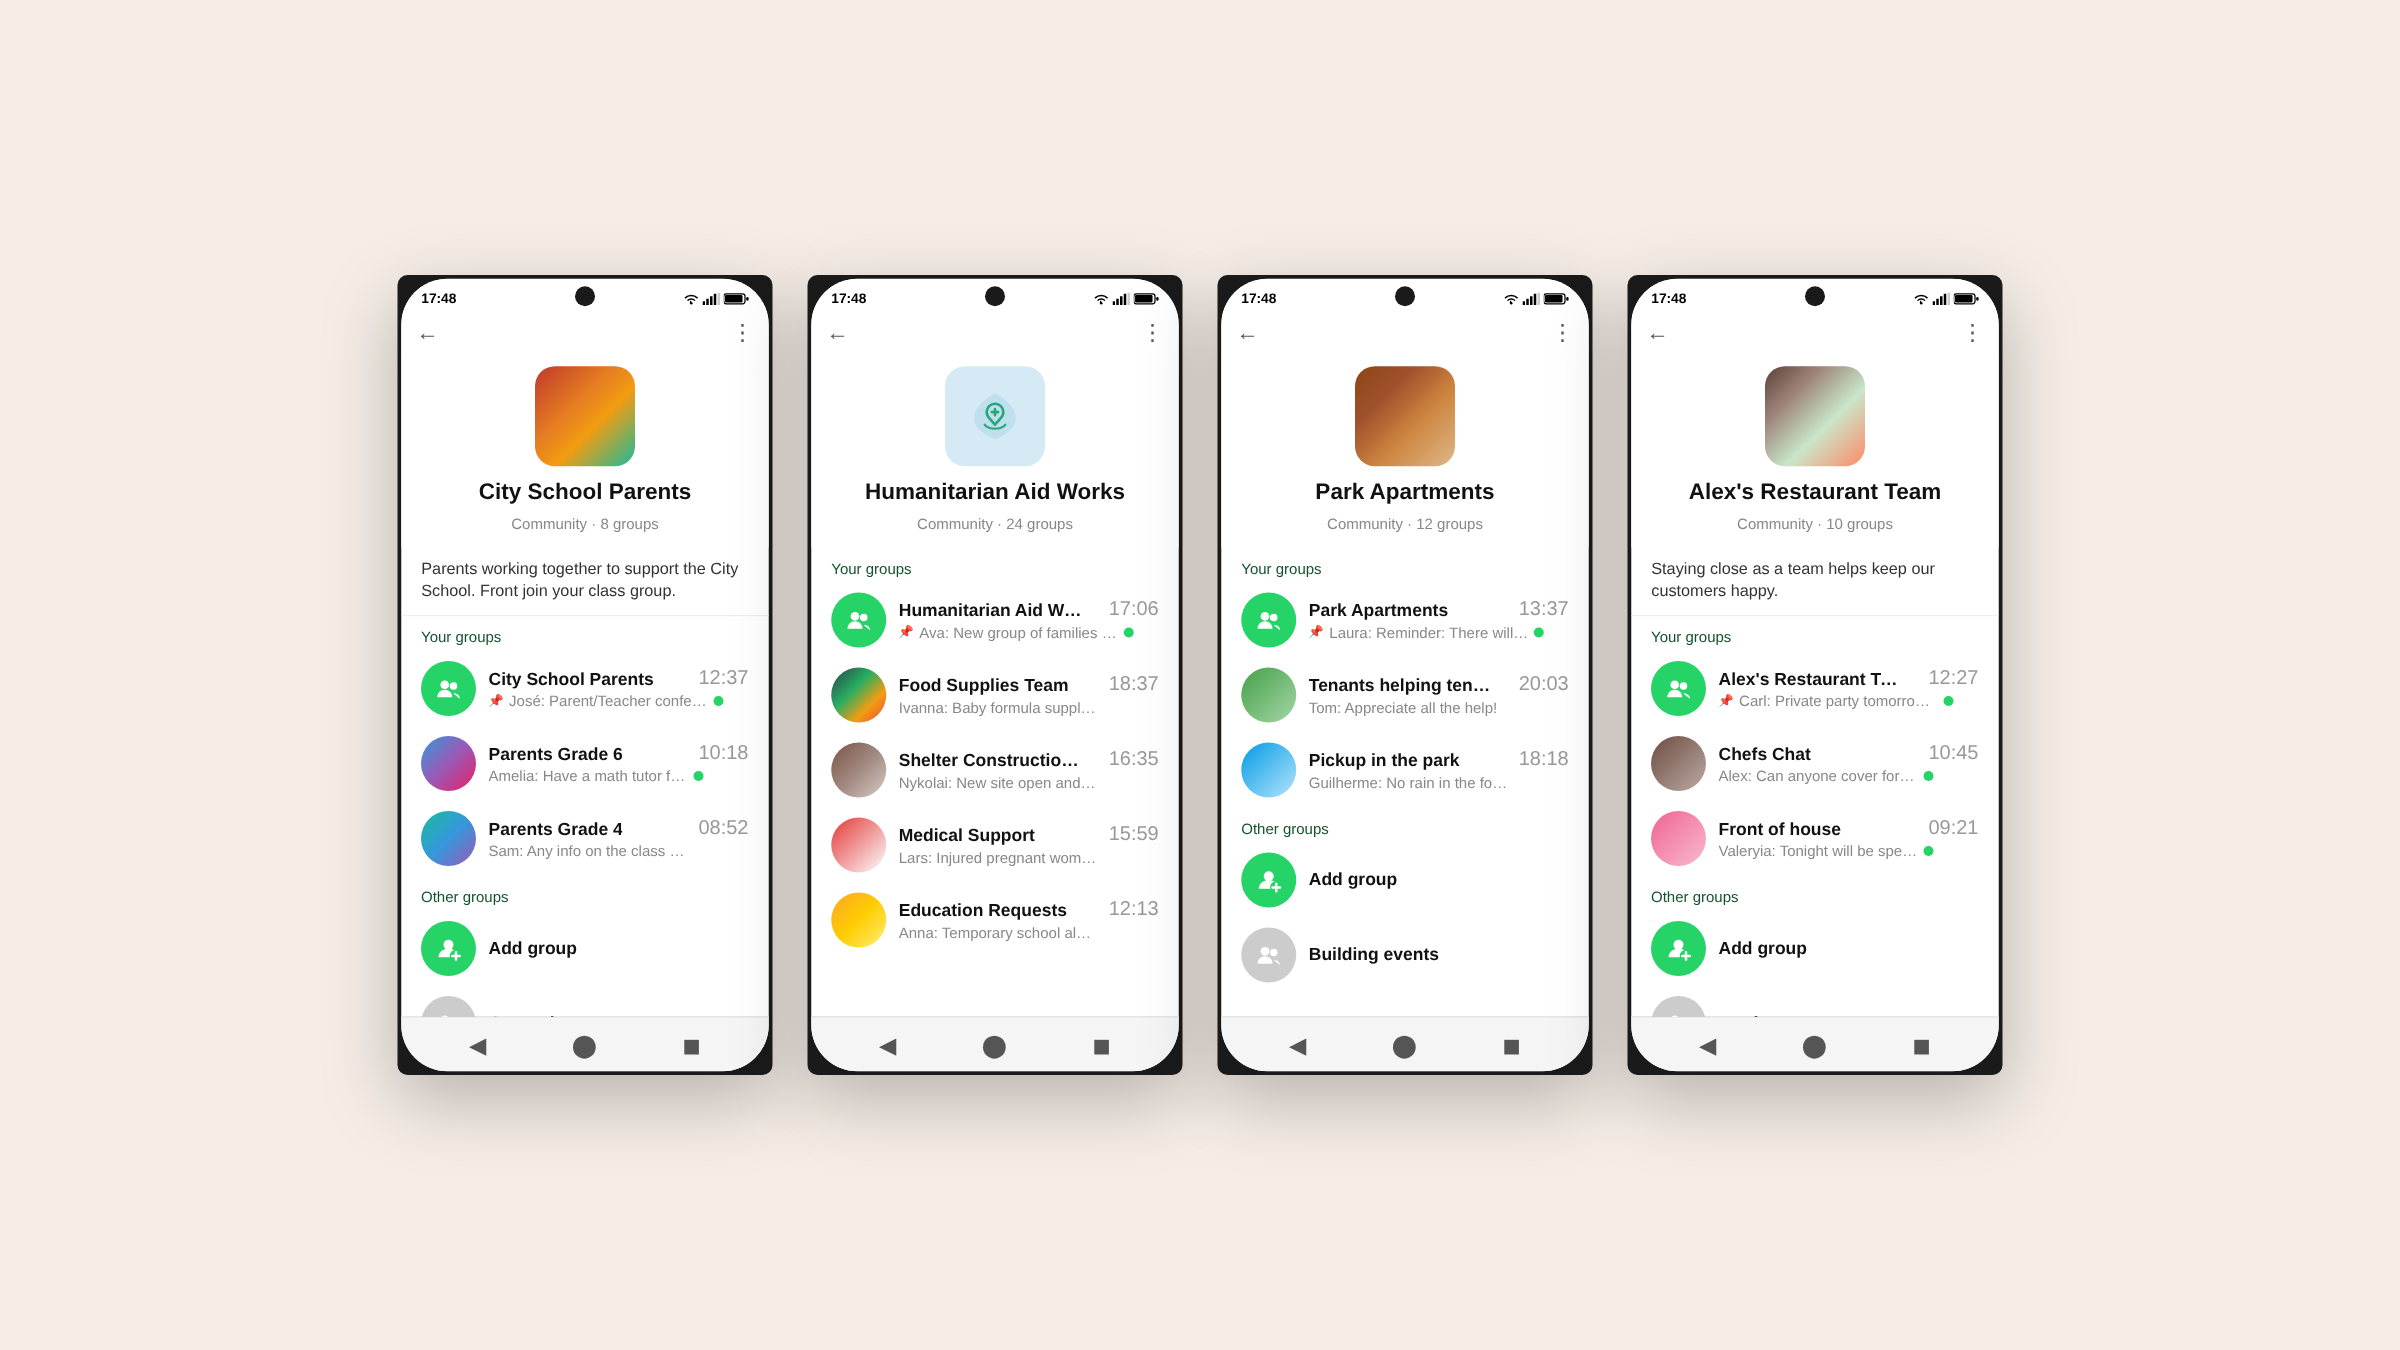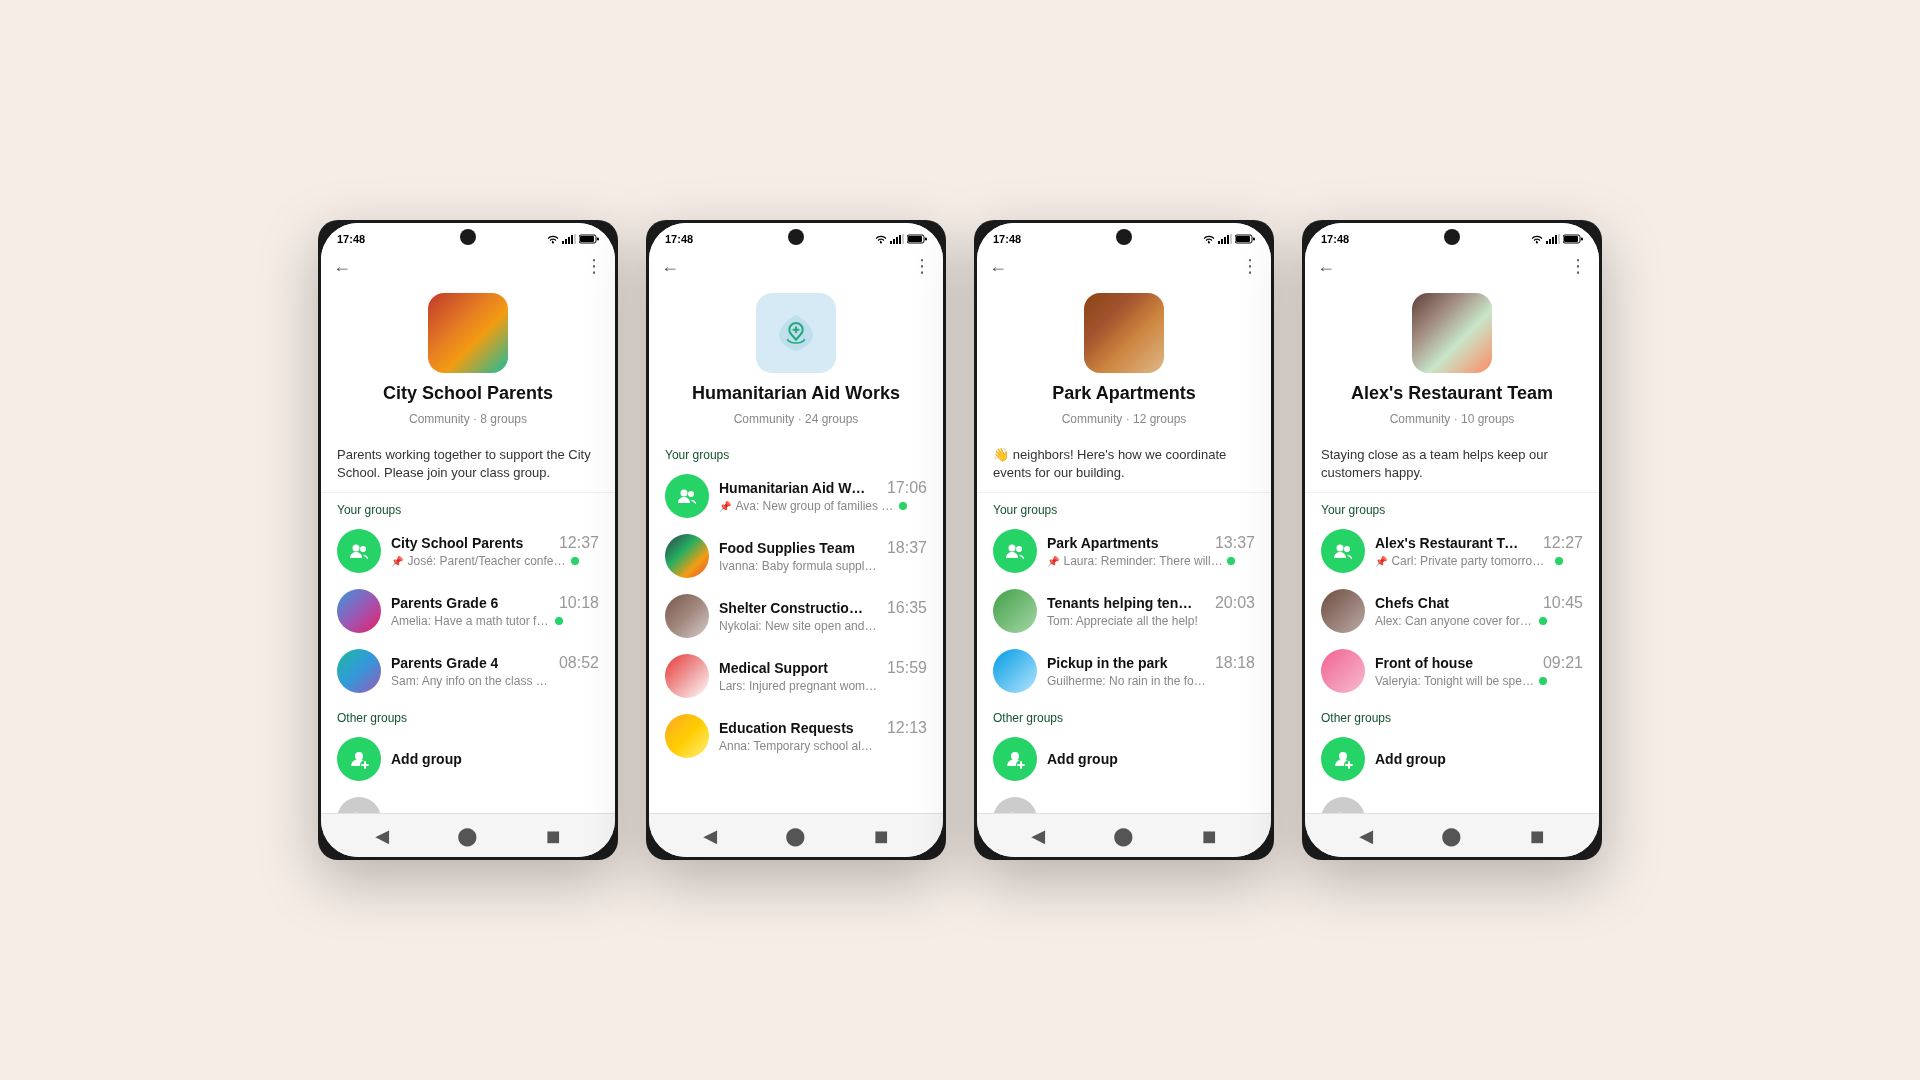--- a/index.html
+++ b/index.html
@@ -17,21 +17,21 @@
       display: flex;
       gap: 28px;
       align-items: center;
       justify-content: center;
       padding: 40px;
     }
     .phone {
       width: 300px;
       height: 640px;
       background: #1a1a1a;
-      border-radius: 20px;
+      border-radius: 8px;
       padding: 3px;
       box-shadow: 0 20px 60px rgba(0,0,0,0.25);
       position: relative;
       flex-shrink: 0;
     }
     .phone-inner {
       width: 100%;
       height: 100%;
       background: #fff;
       border-radius: 37px;
@@ -276,21 +276,21 @@
         <span class="nav-icon">⋮</span>
       </div>
 
       <div class="community-header">
         <div class="community-avatar photo-books"></div>
         <span class="community-name">City School Parents</span>
         <span class="community-sub">Community · 8 groups</span>
       </div>
 
       <div class="description">
-        Parents working together to support the City School. Please join your class group. 
+        Parents working together to support the City School. Front join your class group. 
       </div>
 
       <div class="groups-section">
         <div class="section-label">Your groups</div>
 
     <div class="group-item">
       <div class="group-avatar-green">
               <svg width="22" height="22" viewBox="0 0 22 22" fill="none">
                 <circle cx="8" cy="8" r="3.5" fill="white"></circle>
                 <path d="M2 18c0-3.5 2.7-6 6-6s6 2.5 6 6" fill="white"></path>
@@ -555,23 +555,20 @@
         <span class="nav-icon">←</span>
         <span class="nav-icon">⋮</span>
       </div>
 
       <div class="community-header">
         <div class="community-avatar photo-building"></div>
         <span class="community-name">Park Apartments</span>
         <span class="community-sub">Community · 12 groups</span>
       </div>
 
-      <div class="description">
-        👋 neighbors! Here's how we coordinate events for our building. 
-      </div>
 
       <div class="groups-section">
         <div class="section-label">Your groups</div>
 
     <div class="group-item">
       <div class="group-avatar-green">
               <svg width="22" height="22" viewBox="0 0 22 22" fill="none">
                 <circle cx="8" cy="8" r="3.5" fill="white"></circle>
                 <path d="M2 18c0-3.5 2.7-6 6-6s6 2.5 6 6" fill="white"></path>
                 <circle cx="15" cy="9" r="3" fill="white"></circle>

